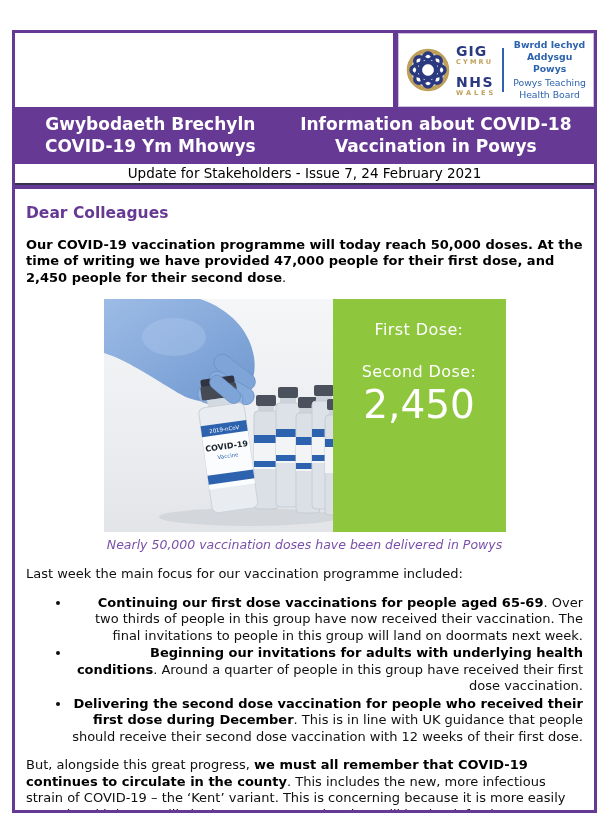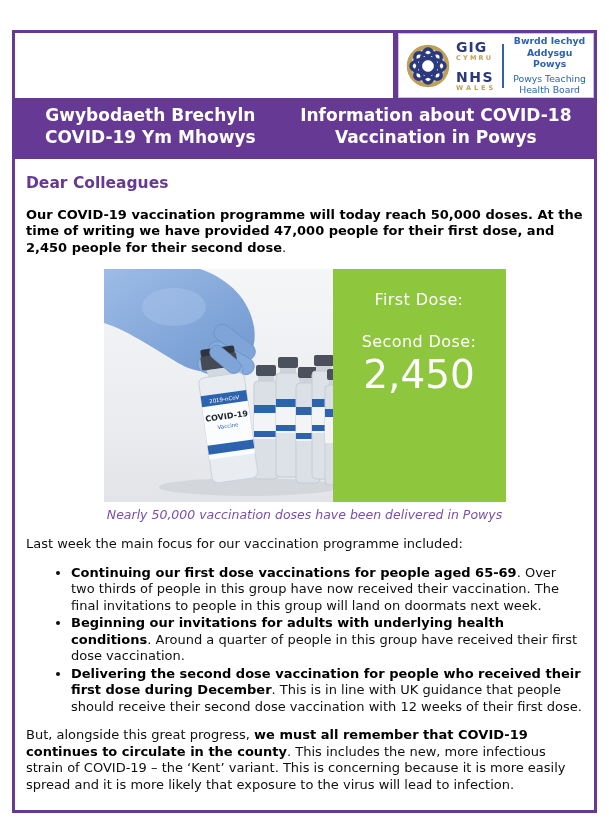--- a/index.html
+++ b/index.html
@@ -11,21 +11,21 @@
   body{
     background:#fff;
     font-family:"DejaVu Sans","Liberation Sans",sans-serif;
     position:relative;color:#0f0f0f;
   }
   .doc-box{
     position:absolute;left:12px;top:30px;width:585px;height:783px;
     border:3px solid var(--purple);background:#fff;overflow:hidden;
   }
   
-  .header{display:flex;height:65px;background:#fff;}
+  .header{display:flex;height:74px;background:#fff;}
   .header-spacer{flex:1;}
   .logo-box{
     width:201px;border-left:5px solid var(--purple);
     box-shadow:inset 0 0 0 1px #cfc2e0;
     display:flex;align-items:center;padding:3px 4px 3px 6px;background:#fff;
   }
   .knot{flex:0 0 auto;}
   .gig-block{margin-left:4px;line-height:1;text-align:left;}
   .gig-line1{font-size:14px;font-weight:bold;color:var(--navy);letter-spacing:1px;}
   .gig-line2{font-size:6.5px;color:var(--gold);letter-spacing:2.2px;font-weight:bold;margin-top:1px;}
@@ -65,21 +65,21 @@
   .stat-label{font-size:16px;letter-spacing:.4px;}
   .stat-value.first{font-size:45px;line-height:1.05;margin-top:5px;}
   .stat-label.second{margin-top:21px;}
   .stat-value.second{font-size:39px;line-height:1.05;margin-top:3px;}
   .fig-caption{
     text-align:center;color:var(--caption-purple);font-style:italic;
     font-size:12.5px;margin-top:5px;
   }
   .lead{margin-top:13px;}
   .focus-list{margin:12px 0 0;padding-left:45px;}
-  .focus-list li{margin-bottom:1px;}
+  .focus-list li{margin-bottom:1px;text-align:right;}
   .closing{margin-top:12px;}
 </style>
 </head>
 <body>
 
 <div class="doc-box">
 
   <div class="header">
     <div class="header-spacer"></div>
     <div class="logo-box">
@@ -116,20 +116,21 @@
     <div class="masthead-col welsh">
       <div>Gwybodaeth Brechyln</div>
       <div>COVID-19 Ym Mhowys</div>
     </div>
     <div class="masthead-col english">
       <div>Information about COVID-18</div>
       <div>Vaccination in Powys</div>
     </div>
   </div>
 
+  <div class="issue-strip">Update for Stakeholders - Issue 7, 24 February 2021</div>
   <div class="purple-rule"></div>
 
   <div class="content">
     <div class="greeting">Dear Colleagues</div>
 
     <p class="intro"><b>Our COVID-19 vaccination programme will today reach 50,000 doses. At the time of writing we have provided 47,000 people for their first dose, and 2,450 people for their second dose</b><span>.</span></p>
 
     <figure class="figure">
       <div class="fig-flex">
 

